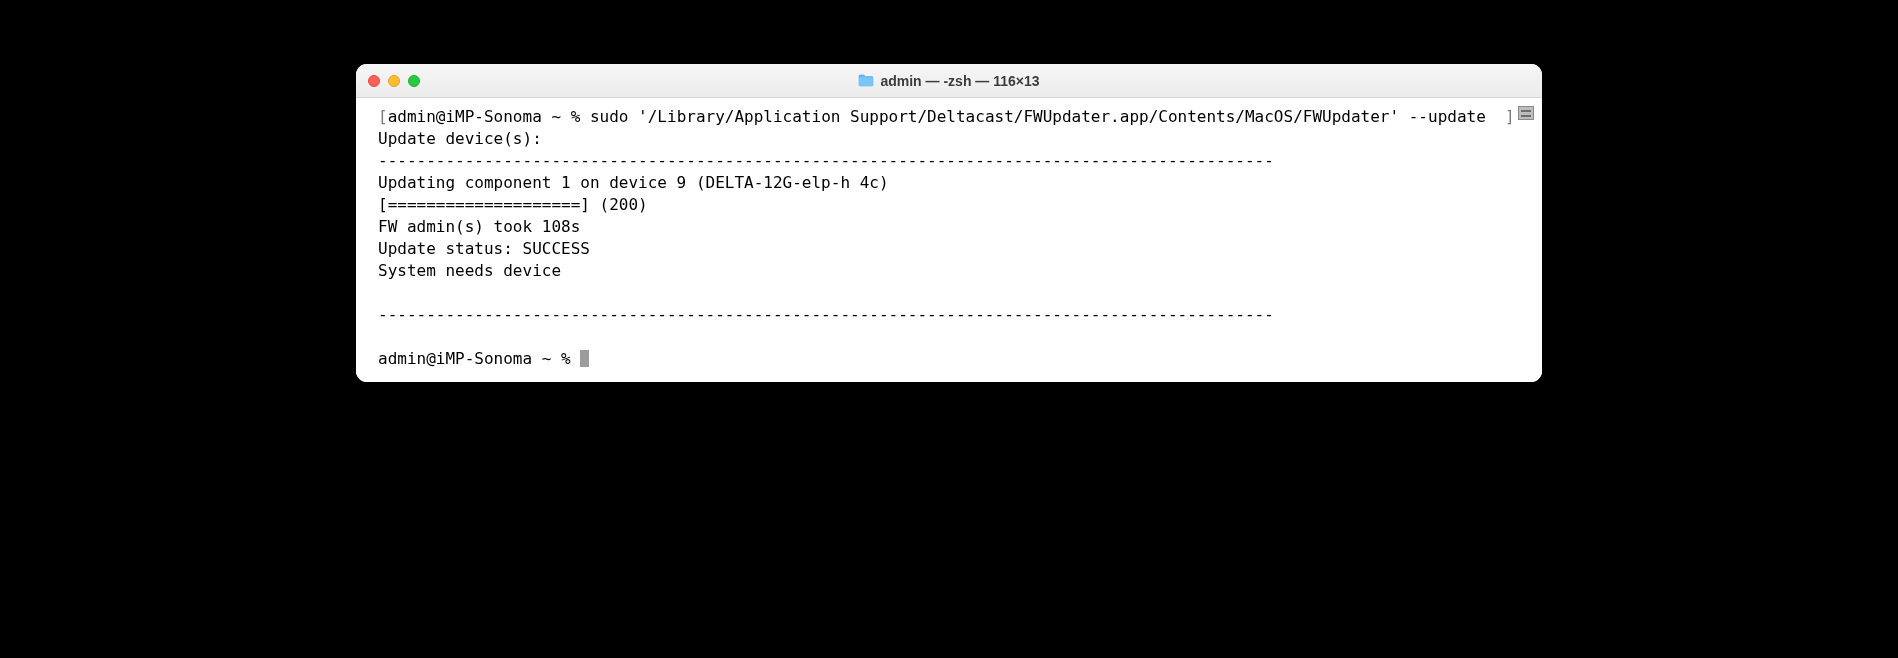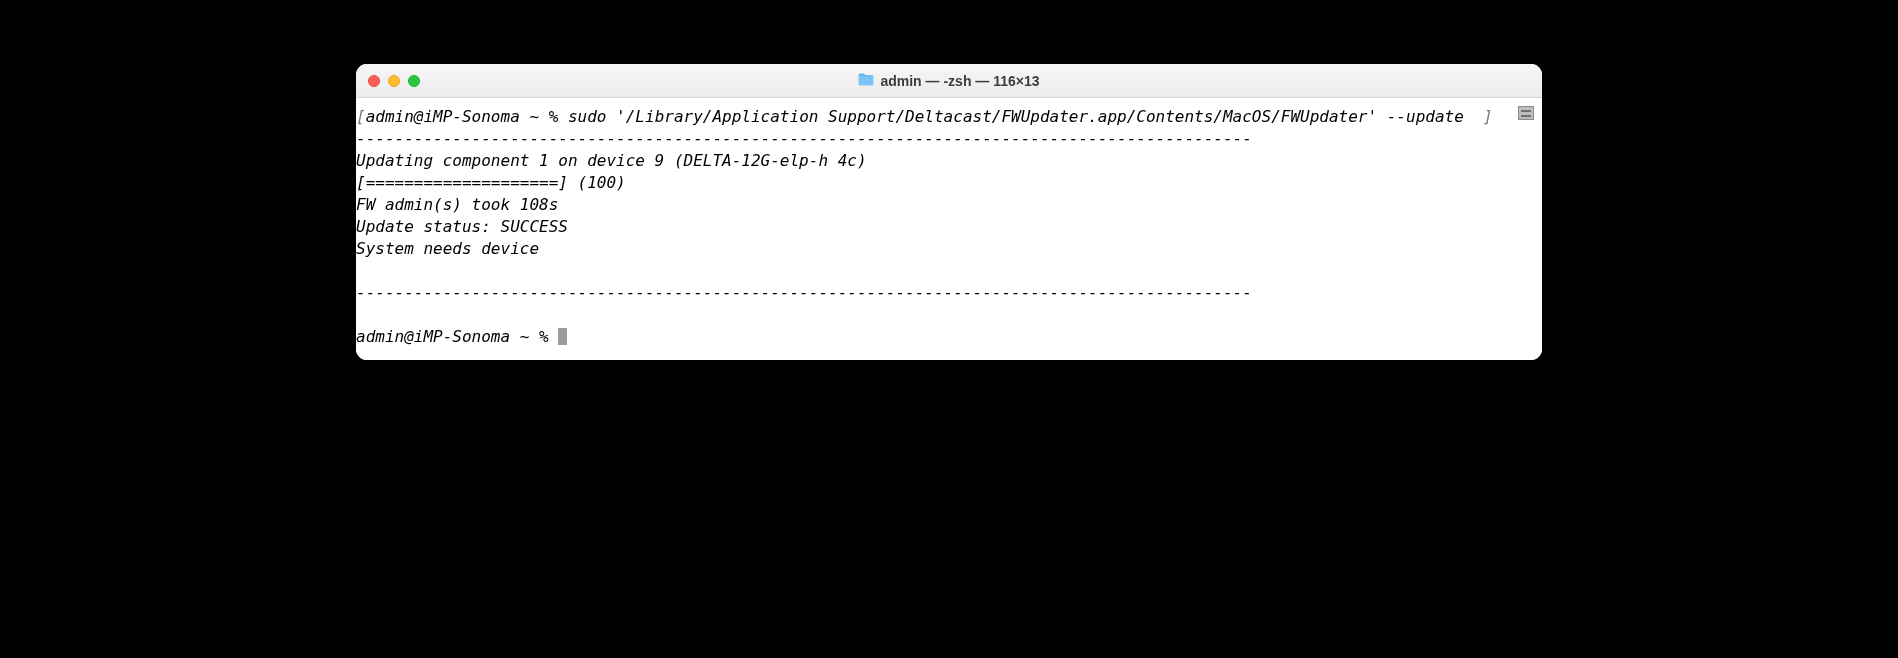--- a/index.html
+++ b/index.html
@@ -45,39 +45,38 @@
     }
     .tl-close { background: #ff5f57; border: 0.5px solid #e1493f; }
     .tl-min   { background: #ffbd2e; border: 0.5px solid #e0a528; }
     .tl-max   { background: #28c940; border: 0.5px solid #1fab34; }
     .title-wrap {
       position: absolute;
       left: 0;
       right: 0;
       display: flex;
       justify-content: center;
-      align-items: flex-start;
+      align-items: center;
       gap: 6px;
       pointer-events: none;
       font-family: -apple-system, "SF Pro Text", "Helvetica Neue", Arial, sans-serif;
       font-size: 14px;
       font-weight: 700;
       color: #3c3c3c;
     }
     .folder-icon {
       width: 16px;
       height: 13px;
       position: relative;
       top: 0px;
     }
     .terminal-body {
       background: #ffffff;
-      padding: 8px 8px 12px 0;
+      padding: 8px 8px 12px 22px;
       position: relative;
-      font-style: italic;
     }
     .scroll-indicator {
       position: absolute;
       top: 8px;
       right: 8px;
       width: 16px;
       height: 14px;
       background: #bdbdbd;
       border: 1px solid #8a8a8a;
     }
@@ -125,23 +124,24 @@
       <svg class="folder-icon" viewBox="0 0 16 13">
         <path d="M1 2 C1 1.4 1.4 1 2 1 L6 1 L7.2 2.6 L14 2.6 C14.6 2.6 15 3 15 3.6 L15 11 C15 11.6 14.6 12 14 12 L2 12 C1.4 12 1 11.6 1 11 Z" fill="#62baf6" stroke="#3b9ee0" stroke-width="0.5"></path>
         <path d="M1 3.6 L15 3.6 L15 11 C15 11.6 14.6 12 14 12 L2 12 C1.4 12 1 11.6 1 11 Z" fill="#7ac5f8"></path>
       </svg>
       <span>admin — -zsh — 116×13</span>
     </div>
   </div>
   <div class="terminal-body">
     <div class="scroll-indicator"></div>
     <div class="term-line"><span class="bracket-l">[</span><span>admin@iMP-Sonoma ~ % </span><span>sudo '/Library/Application Support/Deltacast/FWUpdater.app/Contents/MacOS/FWUpdater' --update</span>  <span class="bracket-r">]</span></div>
+    <div class="term-line"><span>Update device(s):</span></div>
     <div class="term-line"><span>---------------------------------------------------------------------------------------------</span></div>
     <div class="term-line"><span>Updating component 1 on device 9 (DELTA-12G-elp-h 4c)</span></div>
-    <div class="term-line"><span>[====================] (100)</span></div>
+    <div class="term-line"><span>[====================] (200)</span></div>
     <div class="term-line"><span>FW admin(s) took 108s</span></div>
     <div class="term-line"><span>Update status: SUCCESS</span></div>
     <div class="term-line"><span>System needs device</span></div>
     <div class="term-line"><span></span>&nbsp;</div>
     <div class="term-line"><span>---------------------------------------------------------------------------------------------</span></div>
     <div class="term-line"><span></span>&nbsp;</div>
     <div class="term-line"><span>admin@iMP-Sonoma ~ % </span><span class="cursor-block"></span></div>
   </div>
 </div>
 

